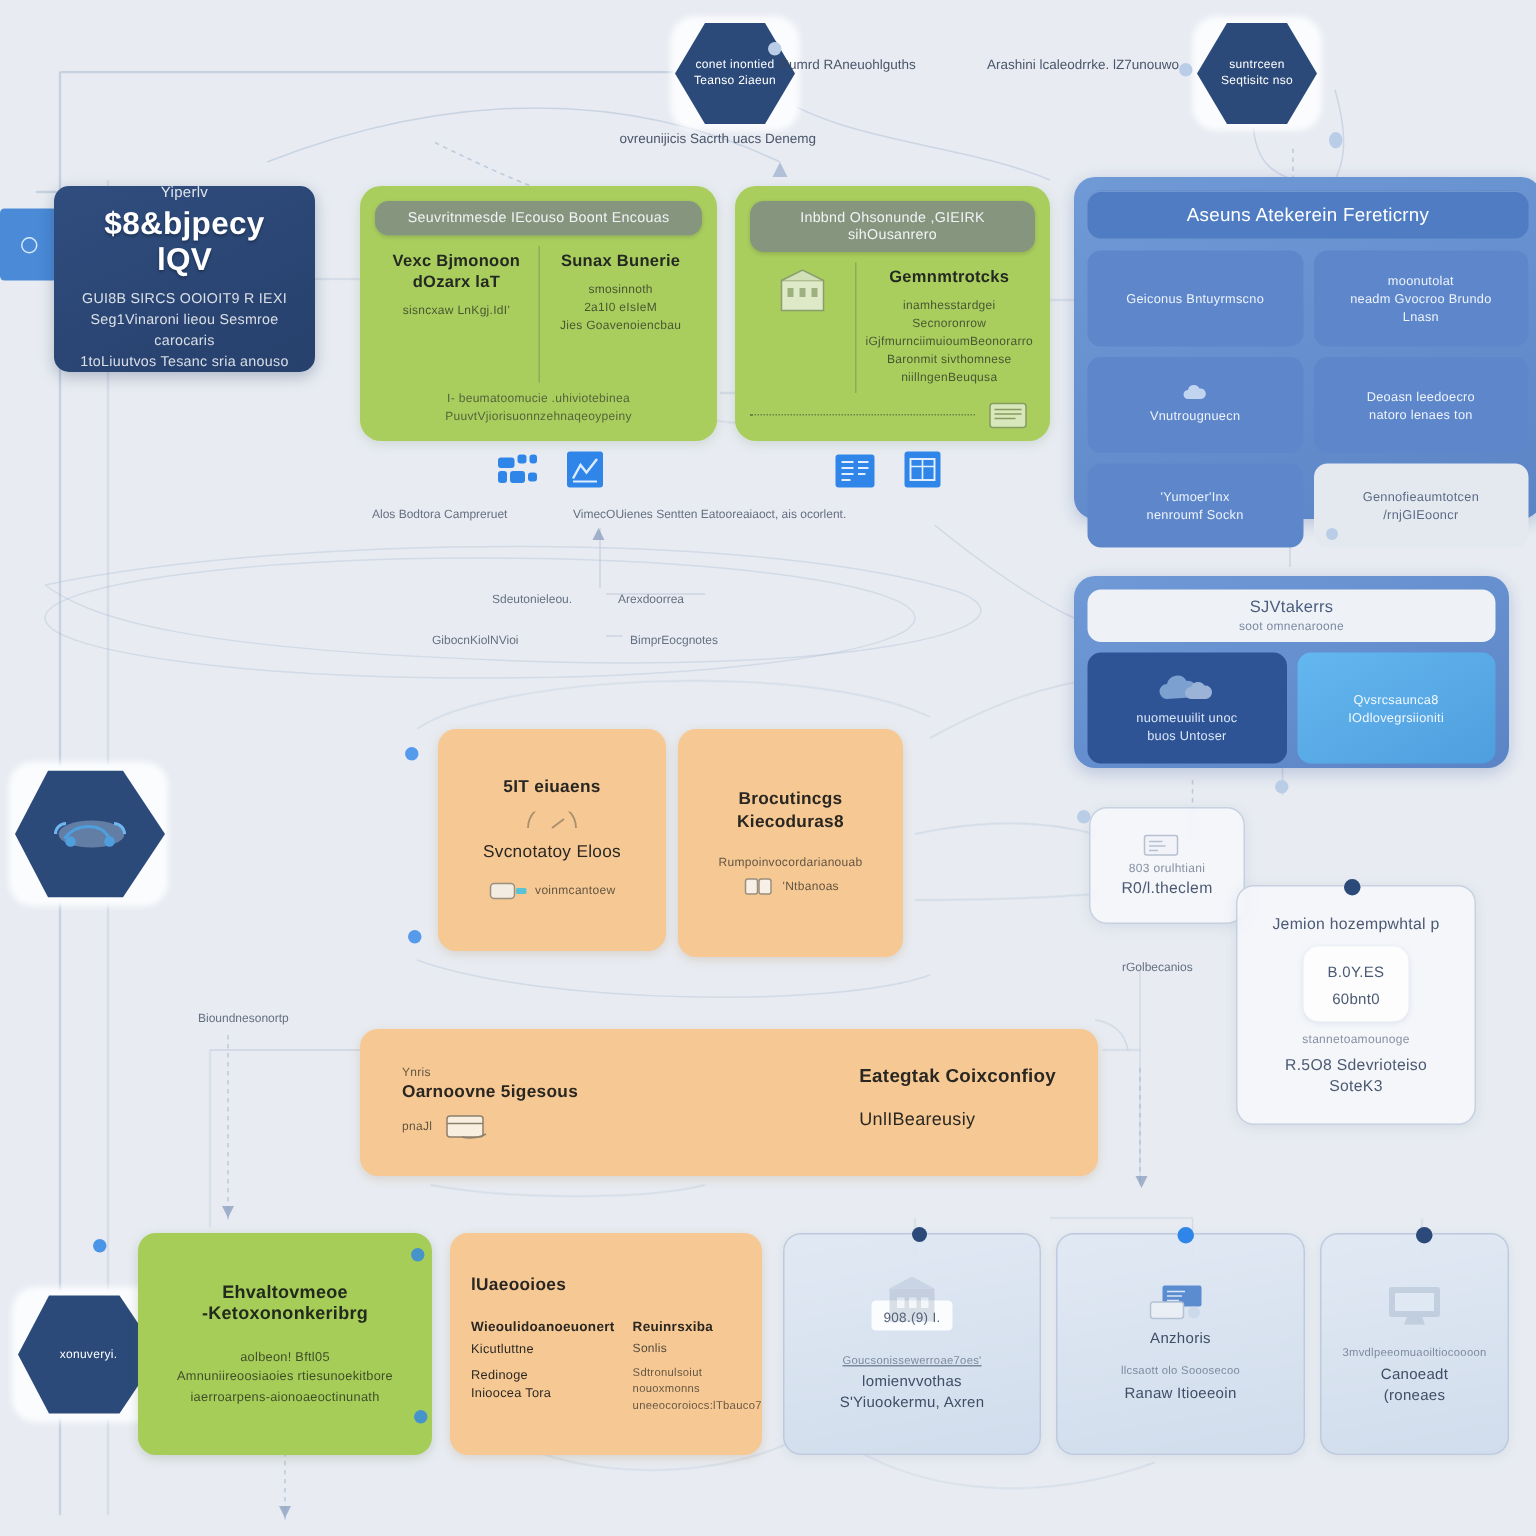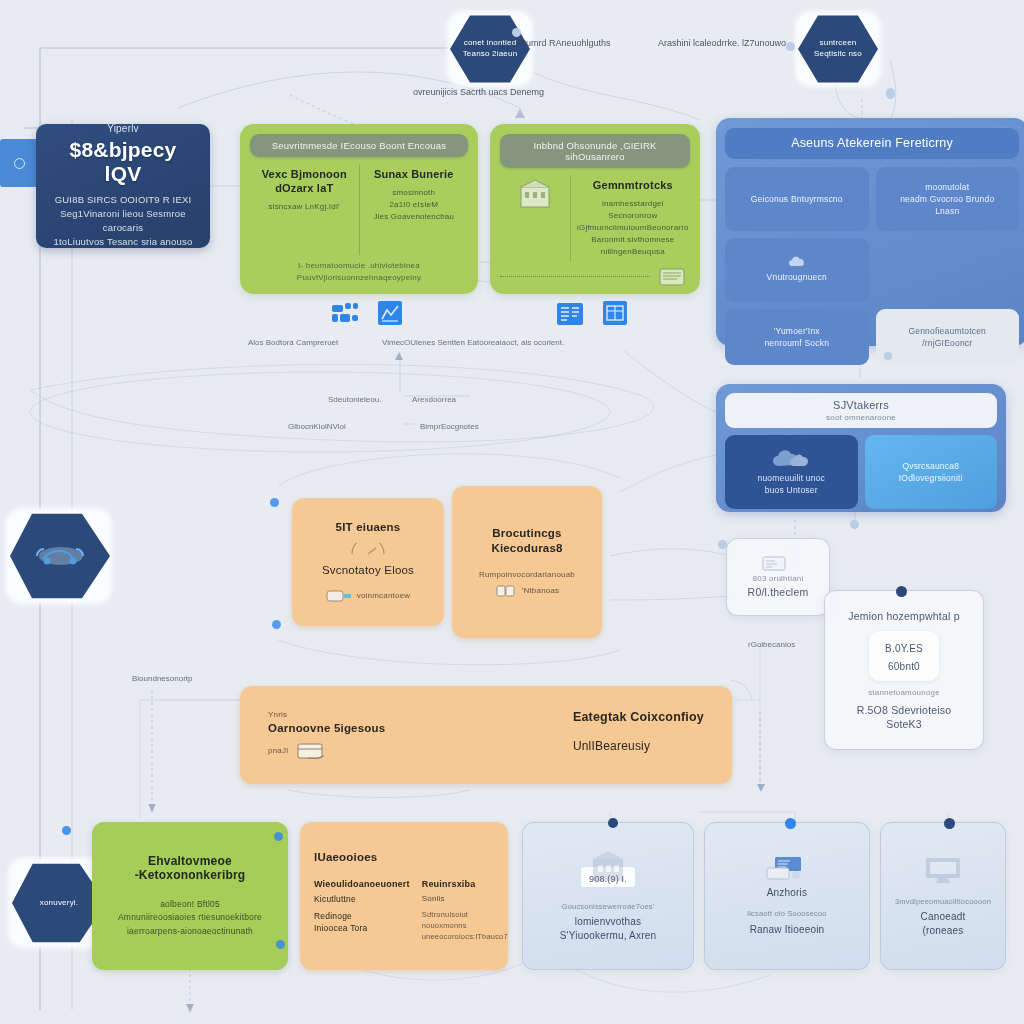--- a/index.html
+++ b/index.html
@@ -258,20 +258,24 @@
         <span class="blurtext" style="white-space:pre-line;">moonutolat
 neadm Gvocroo Brundo
 Lnasn</span>
       </div>
       <div class="btile">
         <svg width="18" height="12" viewBox="0 0 18 12" style="margin-bottom:3px;opacity:.8;">
           <path d="M4 10 a3 3 0 0 1 0 -6 a4 4 0 0 1 7.6 -1 a3.2 3.2 0 0 1 1.4 7 Z" fill="#dbe8fa"></path>
         </svg>
         <span class="blurtext" style="white-space:pre-line;">Vnutrougnuecn</span>
       </div>
+      <div class="btile">
+        <span class="blurtext" style="white-space:pre-line;">Deoasn leedoecro
+natoro lenaes ton</span>
+      </div>
     </div>
     <div class="bgrid" style="margin-top:7px;">
       <div class="btile" style="min-height:38px;">
         <span class="blurtext" style="white-space:pre-line;">'Yumoer'Inx
 nenroumf Sockn</span>
       </div>
       <div class="btile pale" style="min-height:38px;">
         <span class="blurtext" style="white-space:pre-line;">Gennofieaumtotcen
 /rnjGIEooncr</span>
       </div>
@@ -320,21 +324,21 @@
 buos  Untoser</span>
       </div>
       <div class="btile cyan" style="min-height:56px;">
         <span class="blurtext" style="white-space:pre-line;">Qvsrcsaunca8
 IOdlovegrsiioniti</span>
       </div>
     </div>
   </div>
 
 
-  <div class="node orange" style="left:292px;top:486px;width:152px;height:128px;padding:12px 10px;margin-top:12px;">
+  <div class="node orange" style="left:292px;top:486px;width:152px;height:148px;padding:12px 10px;">
     <div class="t blurtext">5IT eiuaens</div>
     <svg width="40" height="14" viewBox="0 0 40 14" style="opacity:.55;margin:2px 0 6px;">
       <path d="M4 11 a16 16 0 0 1 32 0" stroke="#6e6252" stroke-width="1.2" fill="none"></path>
       <path d="M20 11 L28 5" stroke="#6e6252" stroke-width="1.4"></path>
     </svg>
     <div class="t blurtext" style="font-weight:500;">Svcnotatoy Eloos</div>
     <div style="display:flex;align-items:center;gap:5px;margin-top:4px;">
       <svg width="26" height="16" viewBox="0 0 26 16">
         <rect x="1" y="3" width="16" height="10" rx="2.5" fill="#f3ece2" stroke="#9b8f7e" stroke-width="1"></rect>
         <rect x="18" y="6" width="7" height="4" rx="1" fill="#5bc2d6"></rect>
@@ -426,21 +430,21 @@
     <svg width="58" height="34" viewBox="0 0 58 34" style="opacity:.3;">
       <rect x="14" y="10" width="30" height="22" fill="#8e9db4"></rect>
       <path d="M14 10 L29 2 L44 10" fill="#9fb0c6"></path>
       <rect x="19" y="16" width="5" height="7" fill="#e6ecf4"></rect>
       <rect x="27" y="16" width="5" height="7" fill="#e6ecf4"></rect>
       <rect x="35" y="16" width="5" height="7" fill="#e6ecf4"></rect>
     </svg>
     <div style="background:#fbfcfd;border-radius:3px;padding:1px 8px;margin-top:-16px;">
       <span class="blurtext" style="font-size:9px;color:#54627a;">908.(9) I.</span>
     </div>
-    <div class="s blurtext" style="margin-top:14px;">Goucsonissewerroae7oes'</div>
+    <div class="s blurtext" style="margin-top:14px;text-decoration:underline;">Goucsonissewerroae7oes'</div>
     <div class="t blurtext" style="white-space:pre-line;">lomienvvothas
 S'Yiuookermu, Axren</div>
   </div>
   <span class="dot navy" style="left:608px;top:818px;width:10px;height:10px;"></span>
 
   <div class="node pale-card" style="left:704px;top:822px;width:166px;height:148px;padding:12px 10px;">
     <svg width="56" height="30" viewBox="0 0 56 30" style="opacity:.75;">
       <rect x="16" y="2" width="26" height="14" rx="1.5" fill="#2f6fc4"></rect>
       <path d="M19 6 H31 M19 9 H29 M19 12 H27" stroke="#dbe8f9" stroke-width="1"></path>
       <rect x="8" y="13" width="22" height="11" rx="2" fill="#eef2f7" stroke="#a8b6ca" stroke-width="1"></rect>

